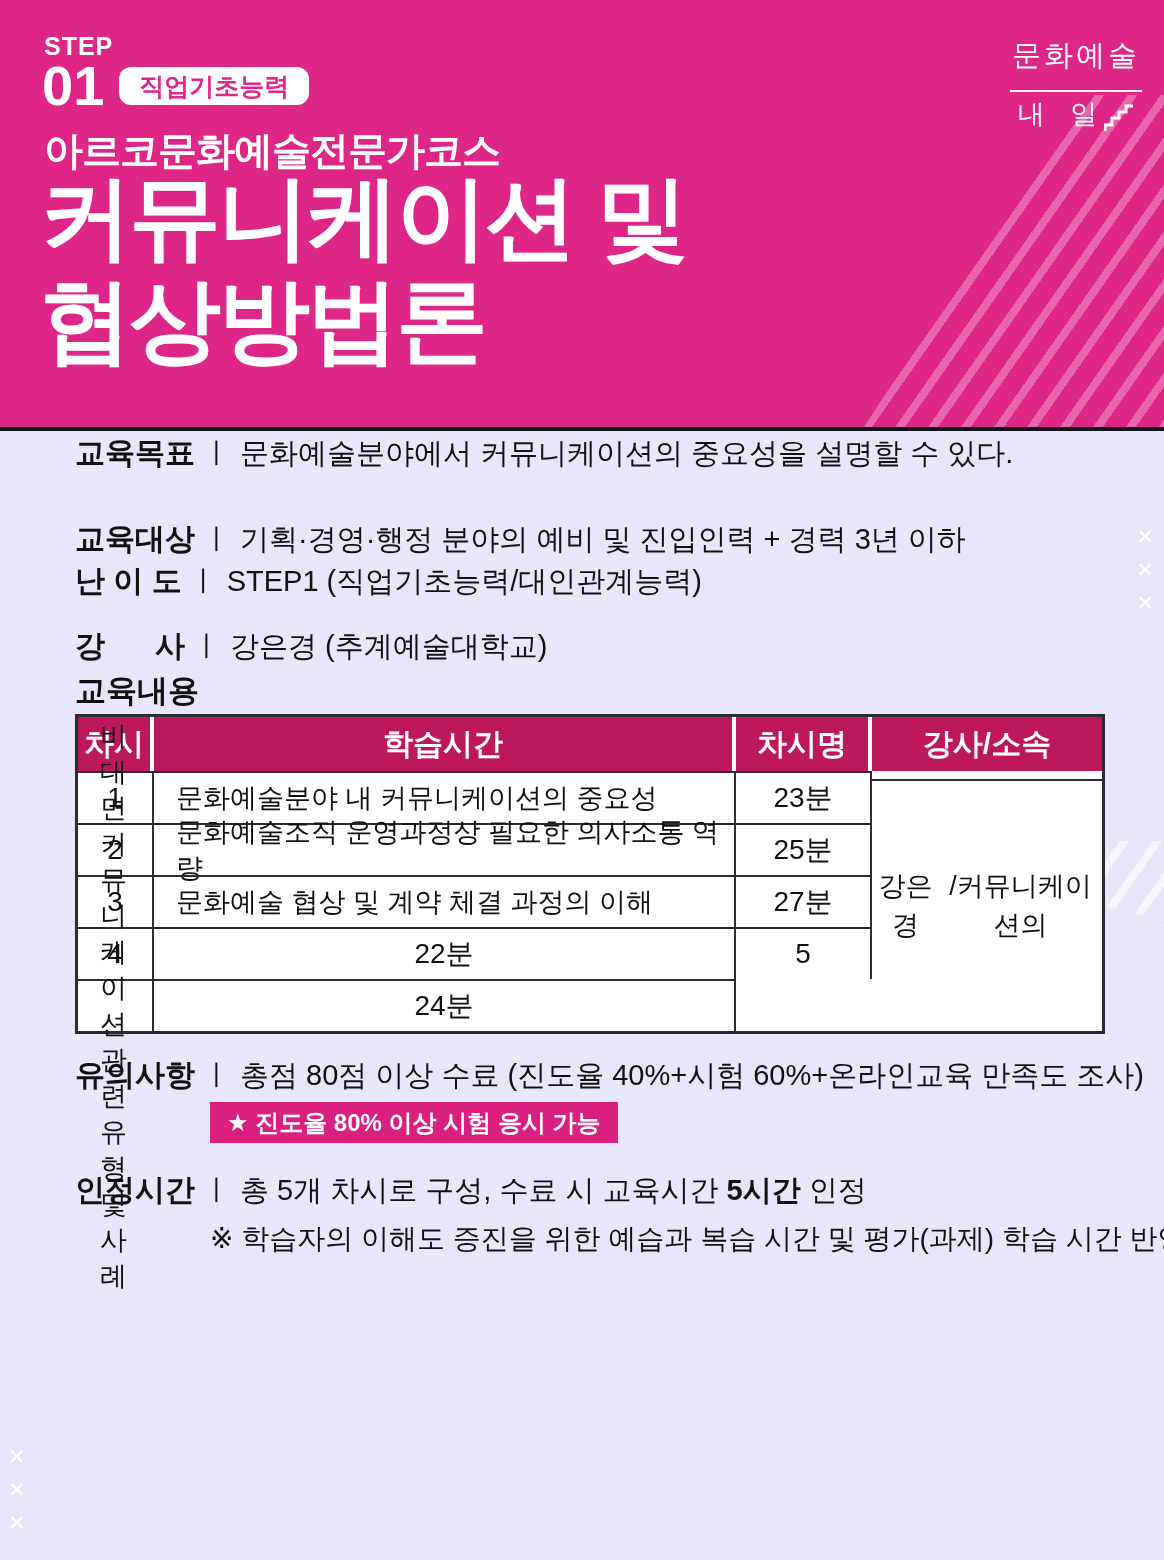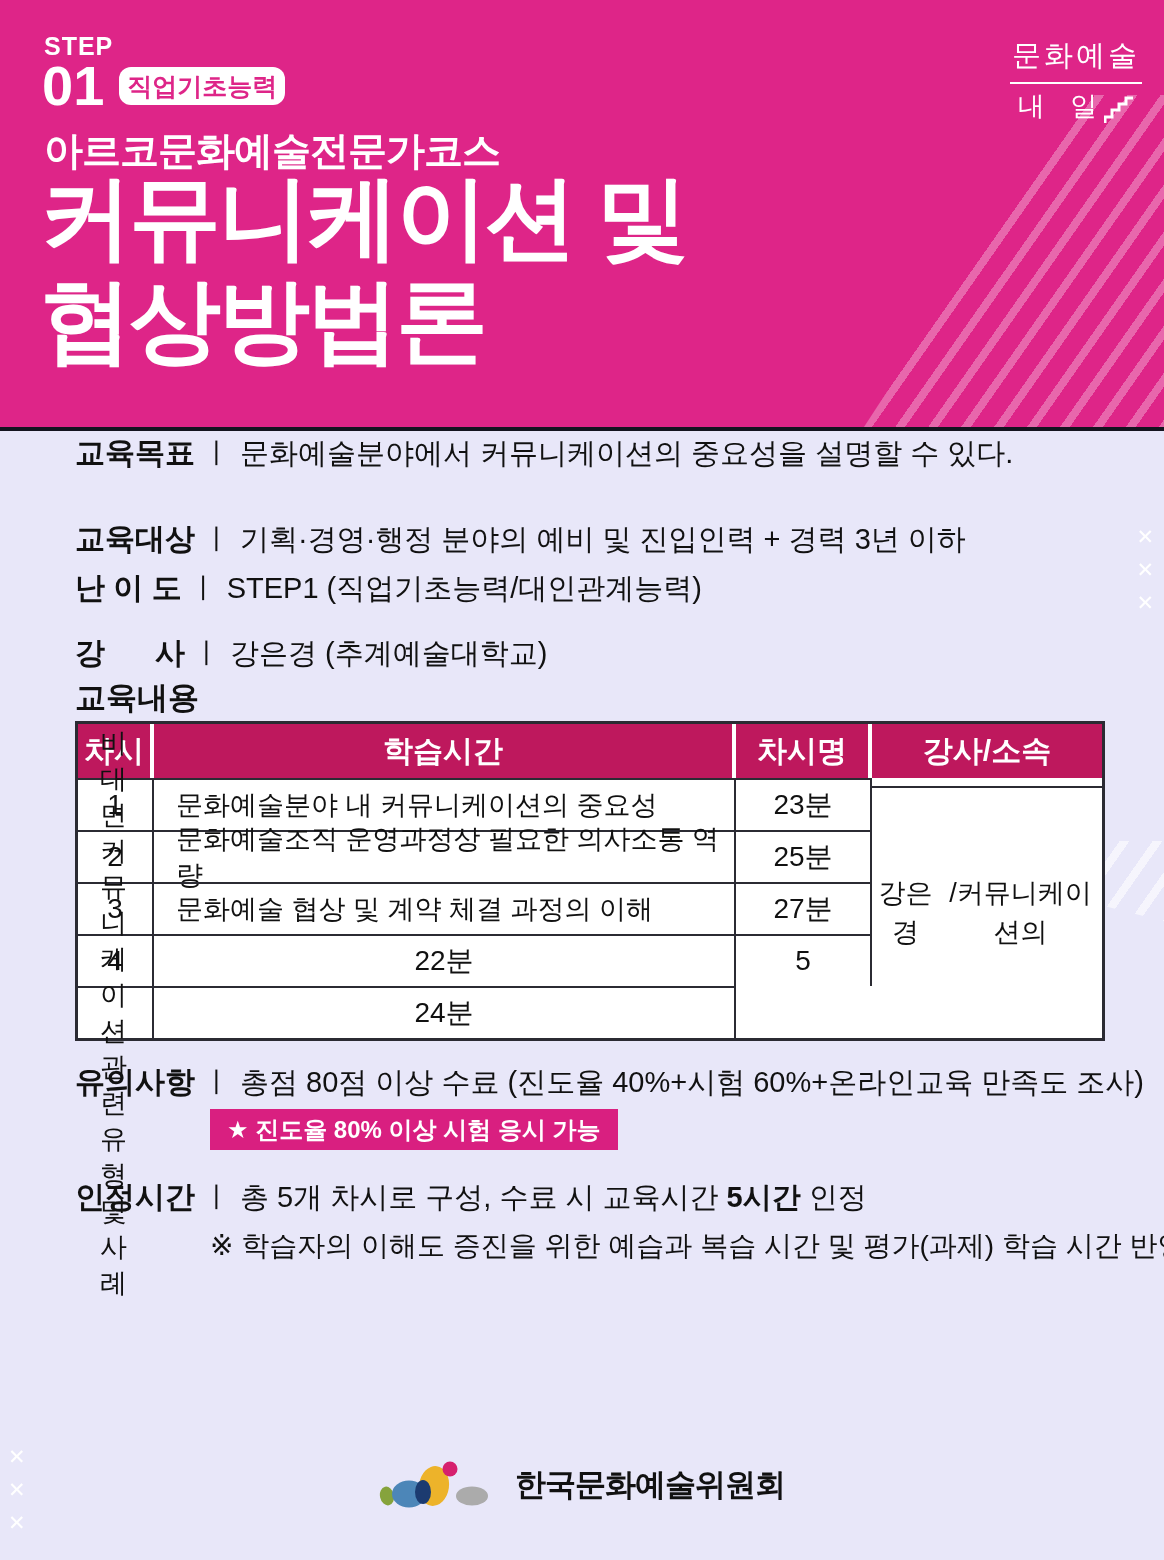--- a/index.html
+++ b/index.html
@@ -18,34 +18,34 @@
   }
   .stripes-body{
     right:0;top:431px;width:290px;height:84px;
     background:repeating-linear-gradient(125deg,rgba(255,255,255,.60) 0 8px,transparent 8px 27px);
     clip-path:polygon(0 0,100% 0,100% 100%,0 12%);
   }
   .divider{position:absolute;left:0;top:427px;width:100%;height:4px;background:#14141F;}
   .step-label{position:absolute;left:44px;top:32px;font-size:25px;font-weight:800;color:#fff;letter-spacing:1px;}
   .step-row{position:absolute;left:42px;top:58px;display:flex;align-items:center;gap:15px;}
   .step-number{font-size:56px;font-weight:800;color:#fff;line-height:1;}
-  .badge{background:#fff;color:#DE2588;font-size:25px;font-weight:800;padding:4px 8px;border-radius:12px;line-height:1.2;}
+  .badge{background:#fff;color:#DE2588;font-size:25px;font-weight:800;padding:4px 20px;border-radius:12px;line-height:1.2;}
   .subtitle{position:absolute;left:44px;top:124px;font-size:39px;font-weight:800;color:#fff;letter-spacing:-1px;}
   .title{position:absolute;left:40px;top:166px;margin:0;font-size:92px;font-weight:900;color:#fff;line-height:1.12;letter-spacing:-3px;}
   .brand{position:absolute;top:36px;right:22px;color:#fff;font-weight:300;text-align:center;}
-  .brand-top{font-size:29px;letter-spacing:3px;padding:0 2px 6px 2px;border-bottom:2px solid #fff;}
+  .brand-top{font-size:29px;letter-spacing:3px;padding:0 2px 14px 2px;border-bottom:2px solid #fff;}
   .brand-bottom{display:flex;justify-content:center;align-items:flex-end;margin-top:4px;}
   .brand-bottom .brand-line2{font-size:27px;letter-spacing:9px;}
   .stairs{margin-left:-2px;}
   
   .main{position:absolute;left:0;top:410px;width:100%;height:1373px;padding-left:15px;}
   .content{position:absolute;left:75px;top:24px;width:1030px;}
   .info-row{font-size:29px;line-height:37px;white-space:nowrap;}
   .info-row.r1{margin-bottom:48px;}
-  .info-row.r2{margin-bottom:11px;}
+  .info-row.r2{margin-bottom:4px;}
   .info-row.r3{margin-bottom:27px;}
   .info-label{font-weight:800;font-size:30px;white-space:pre;}
   .sep{font-weight:300;margin:0 9px 0 7px;}
   .section-heading{margin:6px 0 0 0;font-size:31px;font-weight:800;line-height:39px;}
   
   .course-table{
     margin-top:4px;width:1030px;box-sizing:border-box;
     border:3px solid #2B2B33;background:#fff;
     display:grid;grid-template-columns:76px 582px 136px auto;
     grid-template-rows:54px repeat(5,52px);
@@ -181,31 +181,20 @@
       <div class="recognition">
         <div class="line-29">
           <span class="info-label">인정시간</span><span class="sep">ㅣ</span><span>총 5개 차시로 구성, 수료 시 교육시간 </span><span class="bold-inline">5시간</span><span> 인정</span>
         </div>
         <div class="note">※ 학습자의 이해도 증진을 위한 예습과 복습 시간 및 평가(과제) 학습 시간 반영</div>
       </div>
 
     </div>
   </div>
 
-  <div class="footer">
-    <svg width="112" height="52" viewBox="0 0 112 52">
-      <ellipse cx="8" cy="37" rx="7" ry="9.5" fill="#86A33C" transform="rotate(-12 8 37)"></ellipse>
-      <ellipse cx="30" cy="35" rx="17" ry="13.5" fill="#4C86B8"></ellipse>
-      <ellipse cx="55" cy="27" rx="15" ry="20" fill="#EDB32A" transform="rotate(8 55 27)"></ellipse>
-      <ellipse cx="44" cy="33" rx="8" ry="12" fill="#1C3B70"></ellipse>
-      <circle cx="71" cy="10" r="7.5" fill="#D6206E"></circle>
-      <ellipse cx="93" cy="37" rx="16" ry="9.5" fill="#ABABAB"></ellipse>
-    </svg>
-    <span class="org-name">한국문화예술위원회</span>
-  </div>
 
   <div class="crosses crosses-right">
     <span>✕</span>
     <span>✕</span>
     <span>✕</span>
   </div>
   <div class="crosses crosses-left">
     <span>✕</span>
     <span>✕</span>
     <span>✕</span>

